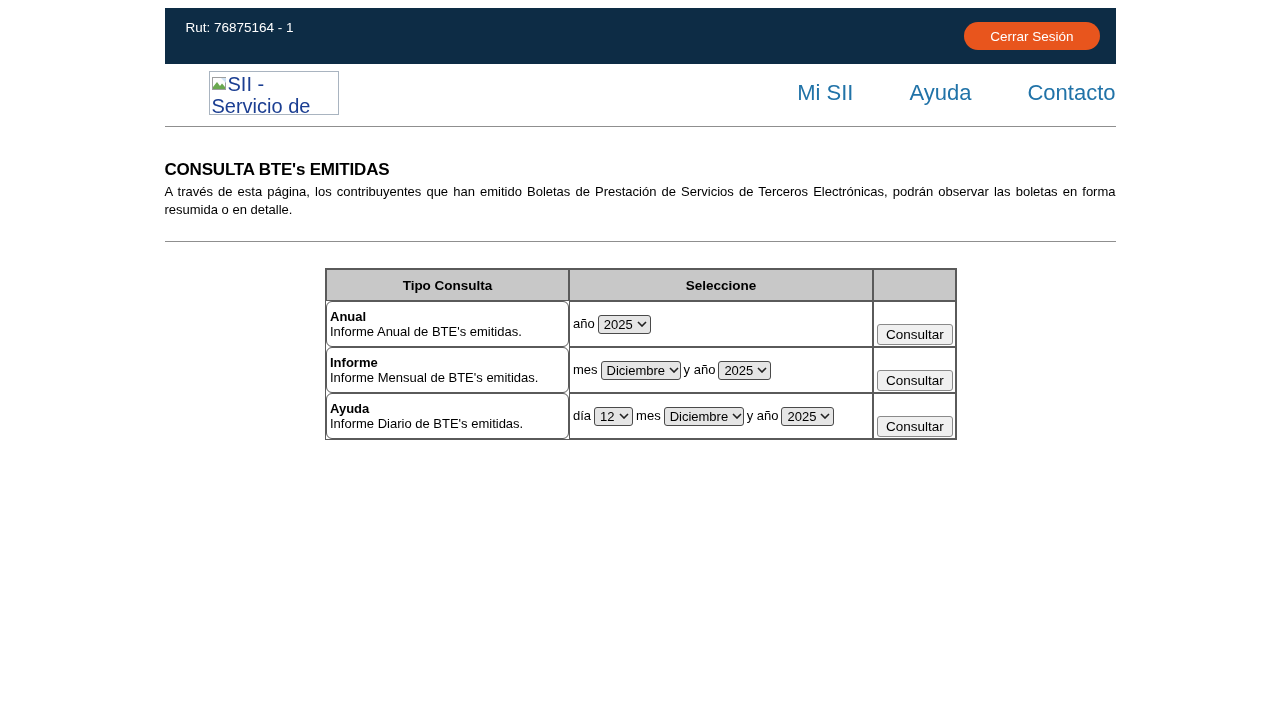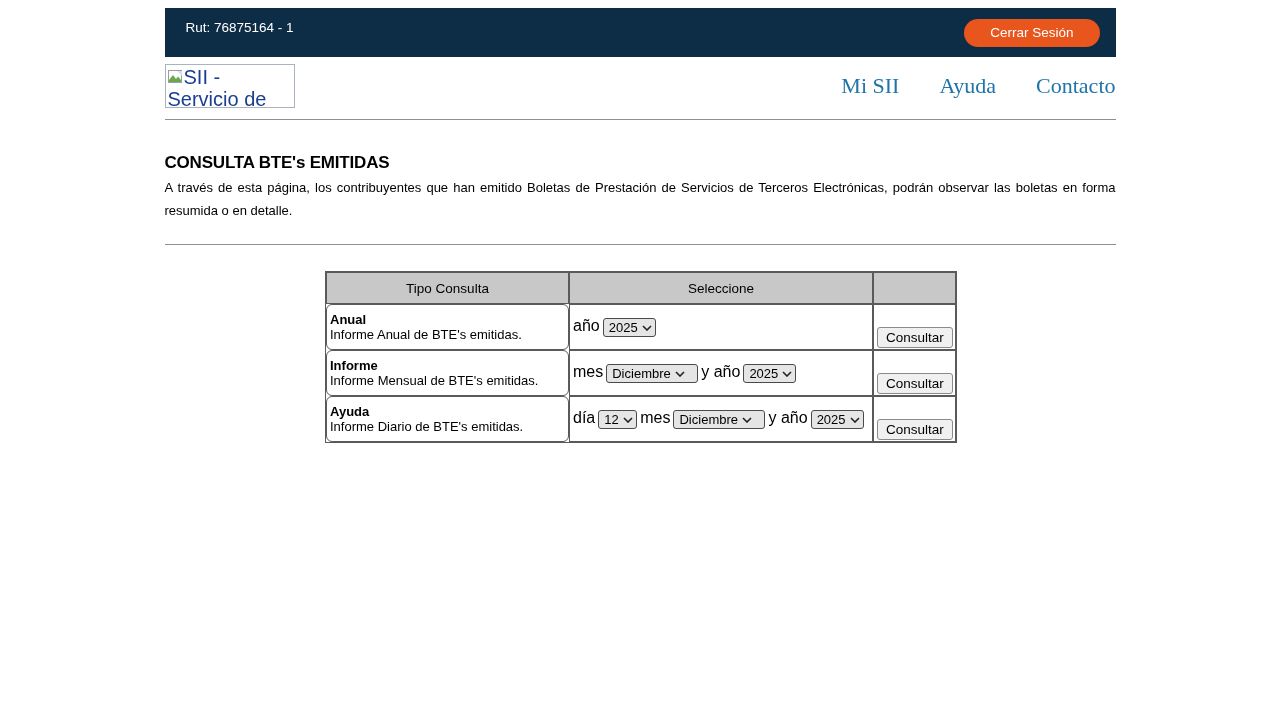--- a/index.html
+++ b/index.html
@@ -8,21 +8,21 @@
     width: 1280px; height: 720px;
     background: #ffffff;
     font-family: "Liberation Sans", sans-serif;
     color: #000;
   }
   .container { width: 951px; margin: 0 auto; }
 
   
   .topbar {
     margin-top: 8px;
-    height: 49px;
+    height: 56px;
     background: #0d2c45;
     display: flex;
     justify-content: space-between;
   }
   .rut {
     color: #ffffff;
     font-size: 13.5px;
     padding: 12px 0 0 21px;
   }
   .logout-btn {
@@ -37,41 +37,41 @@
     font-size: 13.5px;
     font-family: Liberation Sans, sans-serif;
     cursor: pointer;
   }
 
   
   .header {
     display: flex;
     align-items: center;
     padding: 7px 0 11px 0;
+    margin-left: 44px;
   }
   .logo-box {
     width: 130px; height: 44px;
     border: 1px solid #a9b4c0;
     overflow: hidden;
     padding: 1px 2px;
     cursor: pointer;
     background: #fff;
   }
   .logo-alt {
     color: #1b3e92;
     font-size: 20px;
     line-height: 22px;
   }
   .broken-img-icon { vertical-align: baseline; margin-right: 1px; }
   .nav {
     margin-left: auto;
     display: flex;
-    gap: 40px;
+    gap: 56px;
     align-items: center;
-    font-family: Liberation Serif, serif;
   }
   .nav a {
     color: #2173a8;
     font-size: 22px;
     text-decoration: none;
     cursor: pointer;
   }
   hr.rule {
     border: none;
     border-top: 1px solid #8f8f8f;
@@ -80,21 +80,21 @@
 
   
   .page-title {
     font-size: 17px;
     font-weight: bold;
     margin: 33px 0 3px 0;
     letter-spacing: -0.2px;
   }
   .page-desc {
     font-size: 13px;
-    line-height: 23px;
+    line-height: 18px;
     text-align: justify;
     margin: 0 0 22px 0;
   }
   .table-zone { width: 630px; margin: 26px auto 0 auto; }
   .intro {
     font-size: 13.5px;
     font-weight: bold;
     line-height: 15px;
     text-align: justify;
     margin-bottom: 5px;
@@ -110,57 +110,57 @@
   }
   table.consulta th, table.consulta td {
     border: 1px solid #5a5a5a;
     font-size: 13px;
     padding: 1px 3px;
   }
   table.consulta th {
     background: #c8c8c8;
     font-size: 13.5px;
     height: 32px;
-    font-weight: normal;
+    font-weight: bold;
   }
   .col-tipo  { width: 243px; }
   .col-sel   { width: 304px; }
   .col-btn   { width: 83px; }
   td.cell-tipo { vertical-align: middle; height: 46px; line-height: 15px; border-radius: 6px; }
   td.cell-tipo .tipo-name { font-weight: bold; }
   td.cell-sel { vertical-align: middle; }
   td.cell-btn { vertical-align: bottom; text-align: center; padding-bottom: 2px; }
 
   .consultar-btn {
     background: #f0f0f0;
     border: 1px solid #8a8a8a;
     border-radius: 3px;
     font-size: 13.5px;
     font-family: "Liberation Sans", sans-serif;
     color: #000;
     padding: 2px 8px;
     cursor: pointer;
   }
-  .ctrl-label { font-size: 16px; }
+  .ctrl-label { font-size: 13px; }
   .select {
     display: inline-flex;
     align-items: center;
     justify-content: space-between;
     border: 1px solid #4a4a4a;
     border-radius: 3px;
     background: #e5e5e5;
     height: 19px;
     padding: 0 21px 0 5px;
     margin: 0 3px;
     font-size: 13px;
     vertical-align: middle;
     cursor: pointer;
   }
   .sel-year  { width: 53px; }
-  .sel-month { width: 92px; }
+  .sel-month { width: 80px; }
   .sel-day   { width: 39px; }
   .chev { display: inline-flex; margin-left: 4px; }
 </style>
 </head>
 <body>
 
 <div class="container">
 
   <div class="topbar">
     <span class="rut">Rut: 76875164 - 1</span>

